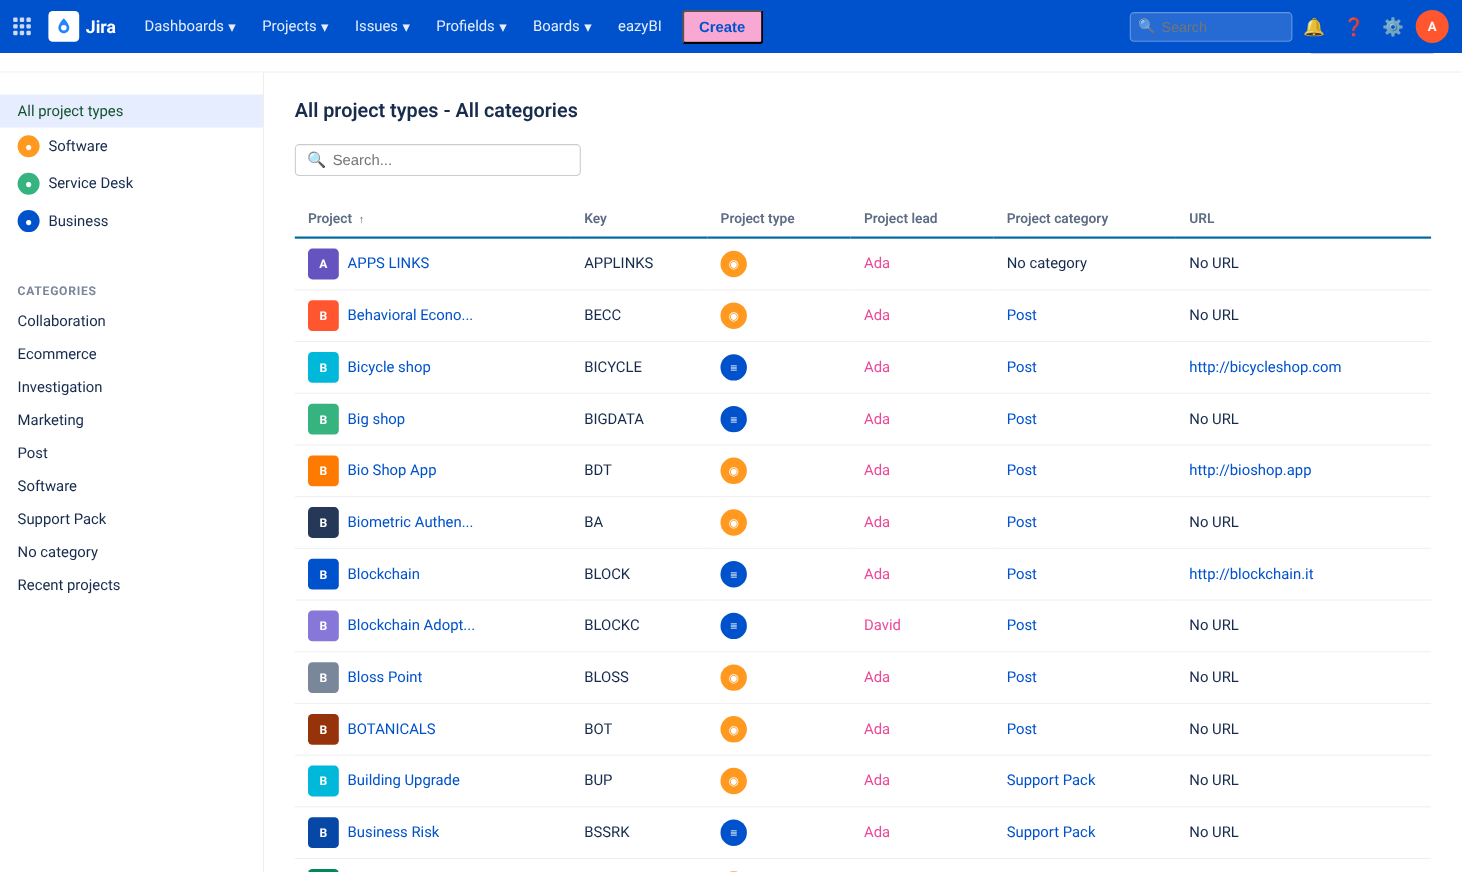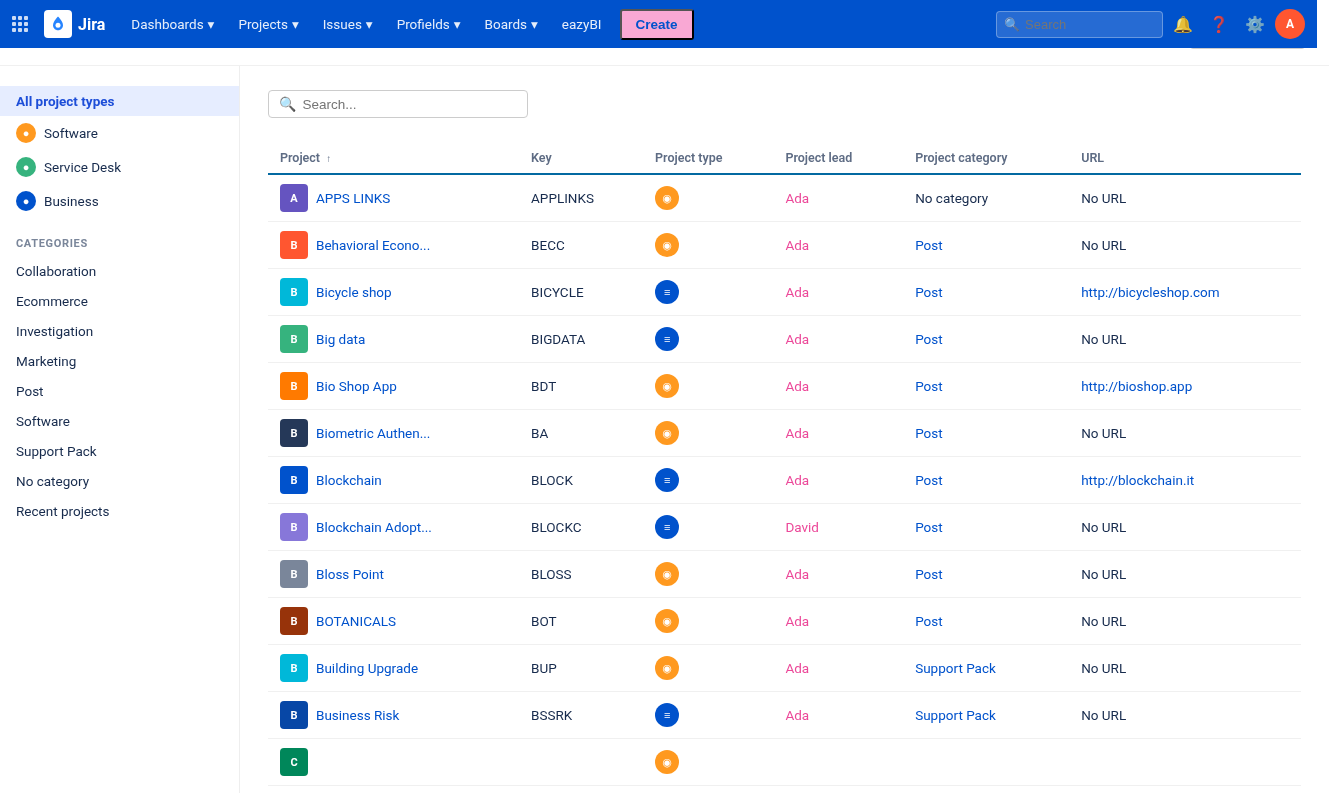--- a/index.html
+++ b/index.html
@@ -7,21 +7,21 @@
 
     
     .topnav {
       background: #0052cc;
       height: 48px;
       display: flex;
       align-items: center;
       padding: 0 12px;
       gap: 4px;
       position: fixed;
-      top: 0; left: 0; right: 12px;
+      top: 0; left: 0; right: 0;
       z-index: 100;
     }
     .topnav-grid {
       display: grid;
       grid-template-columns: 20px;
       gap: 2px;
       cursor: pointer;
       margin-right: 8px;
     }
     .topnav-grid span {
@@ -160,22 +160,22 @@
       cursor: pointer;
       display: flex;
       align-items: center;
       gap: 8px;
       font-size: 13.5px;
       color: #172b4d;
       border-radius: 0;
     }
     .sidebar-item.active {
       background: #e6edff;
-      color: #1d4ed8;
-      font-weight: 700;
+      color: #14532d;
+      font-weight: 400;
     }
     .sidebar-icon {
       width: 20px; height: 20px;
       border-radius: 50%;
       display: flex; align-items: center; justify-content: center;
       font-size: 11px;
       flex-shrink: 0;
     }
     .icon-orange { background: #ff991f; color: #fff; }
     .icon-green { background: #36b37e; color: #fff; }
@@ -332,21 +332,21 @@
   <div class="nav-item">
     <span>eazyBI</span>
   </div>
 
   <button class="nav-create">Create</button>
 
   <div class="nav-spacer"></div>
 
   <div class="nav-search-wrap">
     <span class="search-icon">🔍</span>
-    <input class="nav-search" type="text" style="background: rgba(255, 255, 255, 0.15); border: 1px solid rgba(255, 255, 255, 0.3); border-radius: 4px; padding: 5px 10px 5px 28px; color: rgba(255, 255, 255, 0.9); font-size: 13px; width: 167px; outline: none;" placeholder="Search">
+    <input class="nav-search" type="text" style="background: rgba(255, 255, 255, 0.15); border: 1px solid rgba(255, 255, 255, 0.3); border-radius: 4px; padding: 5px 10px 5px 28px; color: rgba(255, 255, 255, 0.9); font-size: 13px; width: 148px; outline: none;" placeholder="Search">
   </div>
 
   <div class="nav-icon-btn">🔔</div>
   <div class="nav-icon-btn">❓</div>
   <div class="nav-icon-btn">⚙️</div>
   <div class="nav-avatar">A</div>
 </nav>
 
 <div class="page-header" style="display:flex;align-items:center;justify-content:space-between;">
   <h1 class="page-title">Browse projects</h1>
@@ -366,21 +366,21 @@
     </div>
     <div class="sidebar-item">
       <span class="sidebar-icon icon-green">●</span>
       <span>Service Desk</span>
     </div>
     <div class="sidebar-item">
       <span class="sidebar-icon icon-blue">●</span>
       <span>Business</span>
     </div>
 
-    <div class="sidebar-section-title" style="margin-top:11px;">CATEGORIES</div>
+    <div class="sidebar-section-title" style="margin-top:32px;">CATEGORIES</div>
 
     <div class="sidebar-item">
       <span>Collaboration</span>
     </div>
     <div class="sidebar-item">
       <span>Ecommerce</span>
     </div>
     <div class="sidebar-item">
       <span>Investigation</span>
     </div>
@@ -398,20 +398,21 @@
     </div>
     <div class="sidebar-item">
       <span>No category</span>
     </div>
     <div class="sidebar-item">
       <span>Recent projects</span>
     </div>
   </aside>
 
   <main class="main-content">
+    <div class="section-title">All project types - All categories</div>
 
     <div class="search-bar-wrap">
       <span class="si">🔍</span>
       <input type="text" placeholder="Search..." style="">
     </div>
 
     <table>
       <thead>
         <tr>
           <th>
@@ -468,21 +469,21 @@
               <div class="type-icon type-blue" title="Business">≡</div>
             </td>
     <td><a class="lead-link" href="#">Ada</a></td>
     <td><a class="category-link" href="#">Post</a></td>
     <td><a class="url-link" href="#">http://bicycleshop.com</a></td>
   </tr>
           <tr>
     <td>
       <div class="project-name-cell">
         <div class="project-avatar" style="background:#36b37e;">B</div>
-        <a class="project-link" href="#">Big data</a>
+        <a class="project-link" href="#">Big shop</a>
       </div>
     </td>
     <td><span>BIGDATA</span></td>
     <td>
               <div class="type-icon type-blue" title="Business">≡</div>
             </td>
     <td><a class="lead-link" href="#">Ada</a></td>
     <td><a class="category-link" href="#">Post</a></td>
     <td><span>No URL</span></td>
   </tr>

